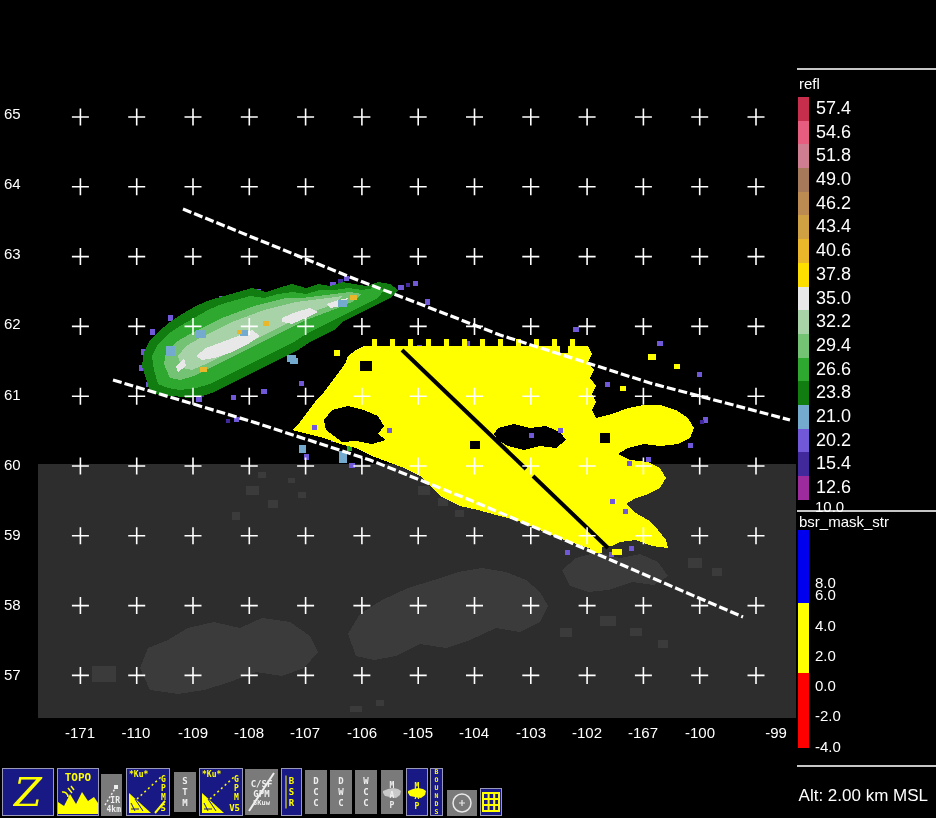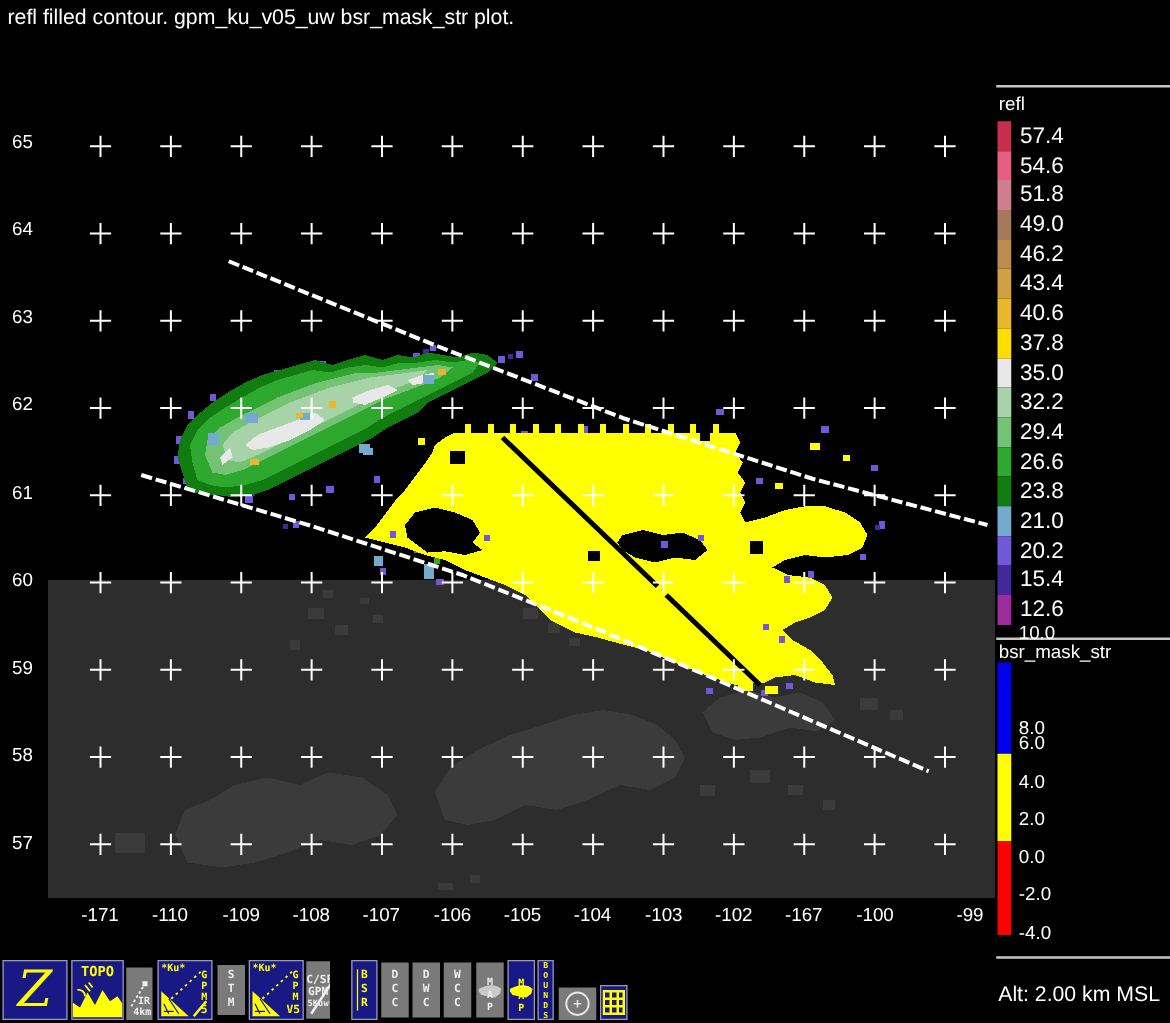--- a/index.html
+++ b/index.html
@@ -3,21 +3,21 @@
 <meta charset="utf-8">
 <style>
   html,body{margin:0;padding:0;background:#000;}
   body{width:936px;height:818px;position:relative;overflow:hidden;
        font-family:"Liberation Sans",sans-serif;-webkit-font-smoothing:none;}
   .abs{position:absolute;}
   
   #header{position:absolute;left:6px;top:2px;width:924px;color:#fff;font-size:17px;line-height:23px;}
   #header .ts{color:#ffff00;}
   
-  .latlab{position:absolute;width:28px;left:4px;color:#fff;font-size:15px;text-align:center;height:16px;}
+  .latlab{position:absolute;width:28px;left:4px;color:#fff;font-size:15px;text-align:left;height:16px;}
   .lonlab{position:absolute;width:44px;top:724px;color:#fff;font-size:15px;text-align:center;height:16px;}
   
   .hrule{position:absolute;left:797px;width:139px;height:2px;background:#c6c6c6;}
   .cb-title{position:absolute;left:799px;color:#fff;font-size:15px;}
   #refl-bar{position:absolute;left:798px;top:97px;}
   .cb-row{display:flex;height:23.7px;align-items:stretch;}
   .cb-sw{width:11px;}
   .cb-val{color:#fff;font-size:18px;line-height:23.7px;margin-left:7px;}
   #bsr-bar{position:absolute;left:798px;top:530px;width:11px;}
   .bsr-lab{position:absolute;left:815px;color:#fff;font-size:15px;height:16px;}
@@ -35,21 +35,20 @@
          position:absolute;left:50%;top:50%;transform:translate(-50%,-50%);}
   .w{color:#efefef;}.y{color:#ffff00;}
   .tinytxt{position:absolute;font-family:"DejaVu Sans Mono",monospace;font-weight:bold;}
   .csf-line{display:block;text-align:center;font-family:"DejaVu Sans Mono",monospace;
             font-weight:bold;color:#efefef;}
 </style>
 </head>
 <body>
 
 <div id="header">
-  <div><span>refl filled contour.  gpm_ku_v05_uw bsr_mask_str  plot.</span></div>
 </div>
 
 <svg id="plot" class="abs" style="left:0;top:0;" width="936" height="762" shape-rendering="crispEdges">
 
   <g>
     <rect x="38" y="464" width="758" height="254" fill="#2d2d2d"></rect>
     <g fill="#3b3b3b">
       <polygon points="150,690 140,668 148,648 168,640 188,628 214,622 240,628 262,618 290,622 310,636 318,652 304,668 282,676 256,672 230,682 204,690 178,694"></polygon>
       <polygon points="356,656 348,634 360,614 382,600 408,588 434,580 458,572 482,568 506,572 526,580 540,592 548,606 540,622 520,632 496,628 470,640 446,648 420,644 396,656 374,660"></polygon>
       <polygon points="570,586 562,570 576,558 598,552 620,558 640,554 658,562 668,576 654,585 632,582 608,590 588,592"></polygon>
@@ -521,21 +520,21 @@
     <span class="tinytxt y" style="left:2px;top:1px;font-size:8px">*Ku*</span>
     <span class="tinytxt y" style="right:1px;top:6px;font-size:8px;writing-mode:vertical-lr;text-orientation:upright">GPM</span>
     <svg width="44" height="46" style="position:absolute;left:0;top:0">
       <polygon points="2,44 2,24 24,44" fill="#ffff00"></polygon>
       <path d="M4,40 l8,0 M4,34 l4,8 M8,30 l8,12" stroke="#191985" stroke-width="1" fill="none"></path>
       <path d="M10,30 L34,8" stroke="#ffff00" stroke-width="1.5" stroke-dasharray="2 3" fill="none"></path>
     </svg>
     <span class="tinytxt y" style="right:2px;bottom:2px;font-size:9px">V5</span>
   </button>
 
-  <button class="tb gray" style="left:245px;top:769px;width:19px;height:46px">
+  <button class="tb gray" style="left:245px;top:769px;width:33px;height:46px">
     <span class="csf-line" style="font-size:9px;margin-top:2px">C/SF</span>
     <span class="csf-line" style="font-size:9px">GPM</span>
     <span class="csf-line" style="font-size:7px">5Kuw</span>
     <svg width="33" height="46" style="position:absolute;left:0;top:0">
       <path d="M4,42 L29,4" stroke="#efefef" stroke-width="2" fill="none"></path>
     </svg>
   </button>
 
   <button class="tb blue" style="left:281px;top:768px;width:21px;height:48px">
     <span class="vtext y" style="font-size:9px;text-decoration:underline">BSR</span>

